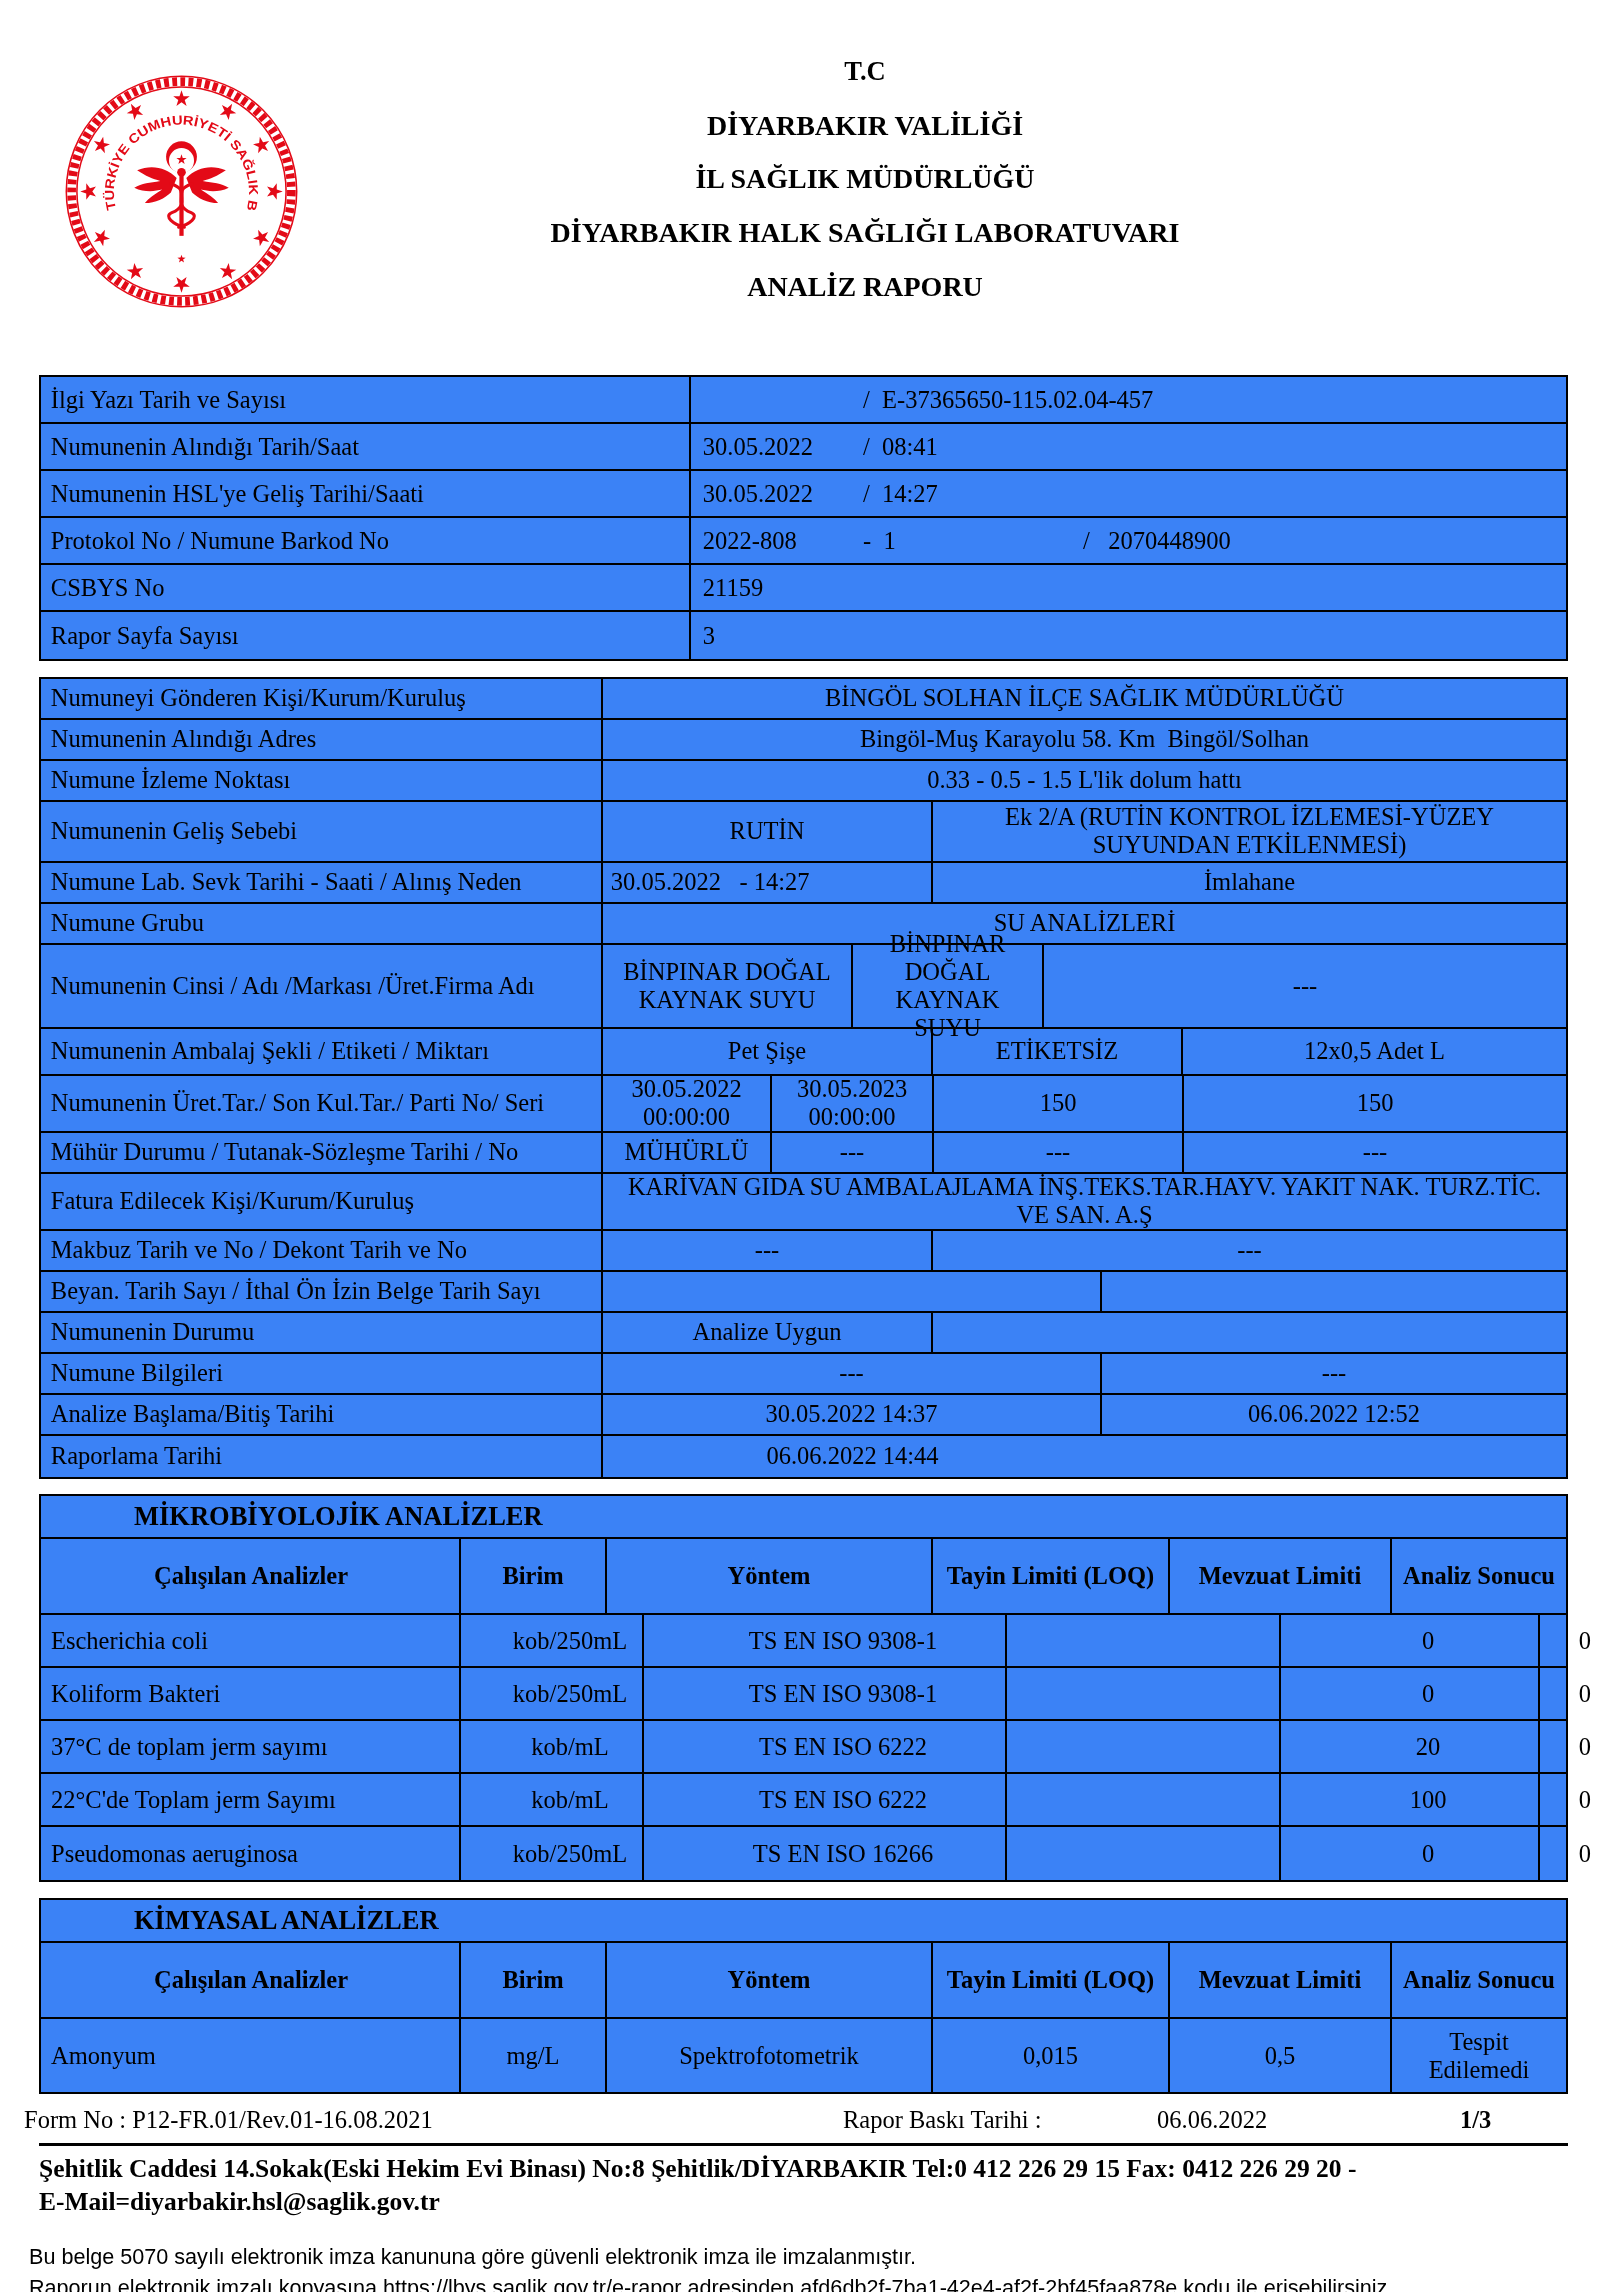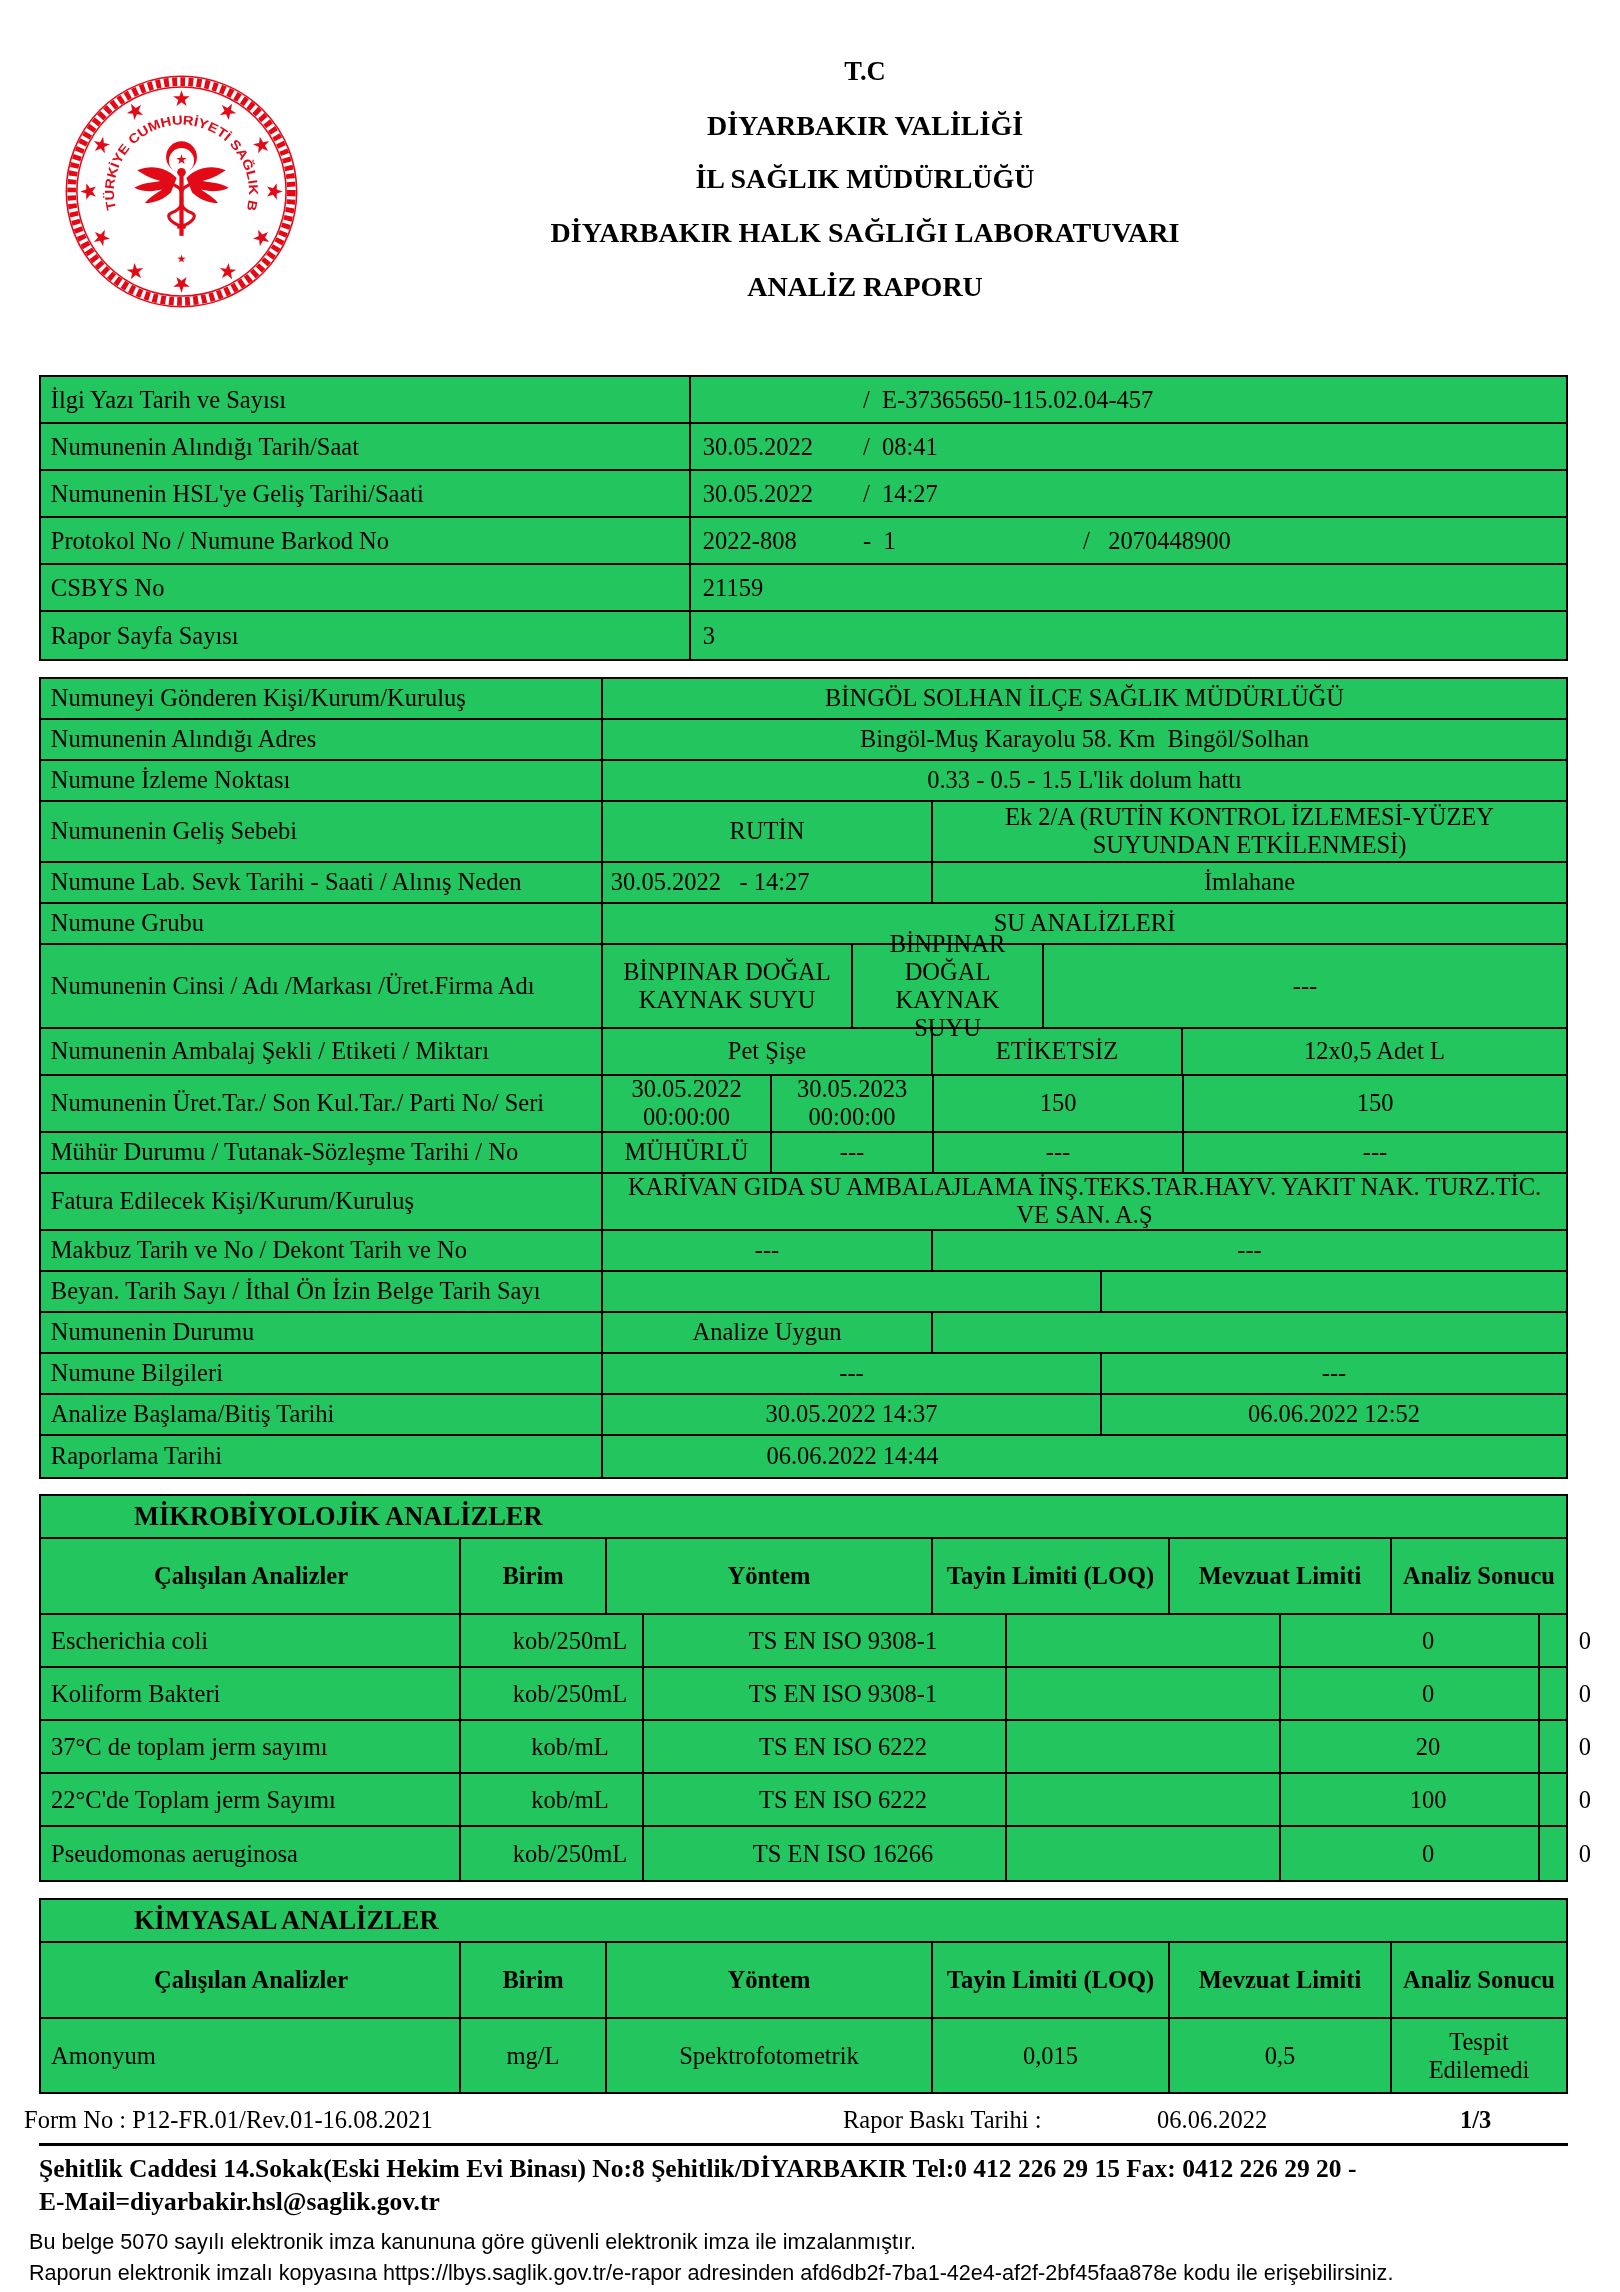--- a/index.html
+++ b/index.html
@@ -11,21 +11,21 @@
   
   .doc-header{position:relative;height:375px;}
   .logo{position:absolute;left:61px;top:71px;width:241px;height:241px;}
   .titles{position:absolute;left:0;top:0;width:100%;text-align:center;
           padding-left:110px;box-sizing:border-box;font-weight:bold;}
   .titles div{line-height:29px;}
   .l1{margin-top:57px;font-size:26.5px;}
   .l2,.l3,.l4{margin-top:24.5px;font-size:28px;}
   .l5{margin-top:25.5px;font-size:28px;}
   
-  .tbl{margin-left:39px;width:1529px;border:2.9px solid #000;box-sizing:border-box;background:#22c55e;}
+  .tbl{margin-left:39px;width:1529px;border:2.9px solid #000;box-sizing:border-box;background:#3b82f6;}
   .gap{height:15.7px;}
   .row{display:flex;border-bottom:2.9px solid #000;box-sizing:border-box;align-items:stretch;}
   .tbl .row:last-child{border-bottom:none;}
   .cell{border-right:2px solid #000;box-sizing:border-box;display:flex;align-items:center;
         padding:2px 7.8px;min-width:0;}
   .row .cell:last-child{border-right:none;}
   .center{justify-content:center;text-align:center;}
   .nbr{border-right:none !important;}
   .pre{white-space:pre;}
   .nowrap{white-space:nowrap;}
@@ -50,21 +50,21 @@
   .ca{flex:0 0 420px;padding-left:10px;} .cb{flex:0 0 146px;} .cc{flex:0 0 326px;}
   .cd{flex:0 0 237px;align-items:center;} .ce{flex:0 0 222px;} .cf{flex:1;}
   .wrapnarrow{max-width:116px;display:inline-block;}
   
   .f-row{position:relative;height:35px;margin-top:11.8px;font-size:24.5px;}
   .f-row span{position:absolute;top:0;white-space:nowrap;}
   .f-form{left:24px;} .f-plabel{left:843px;} .f-pdate{left:1157px;} .f-page{left:1460px;font-weight:bold;}
   .f-rule{margin:2px 39px 0 39px;border-top:3.9px solid #000;width:1529px;box-sizing:border-box;}
   .f-address{margin:5.9px 39px 0 39px;max-width:1343px;font-weight:bold;font-size:25.5px;line-height:1.3;}
   .legal{margin-left:29px;font-family:"Liberation Sans", sans-serif;font-size:21.6px;line-height:1.45;}
-  .legal1{margin-top:8px;}
+  .legal1{margin-top:23px;}
 </style>
 </head>
 <body>
 
 <div class="page">
 
   <div class="doc-header">
     <div class="logo">
       <svg viewBox="-125 -125 250 250" width="241" height="241" style="font-size:25px">
         <defs>

